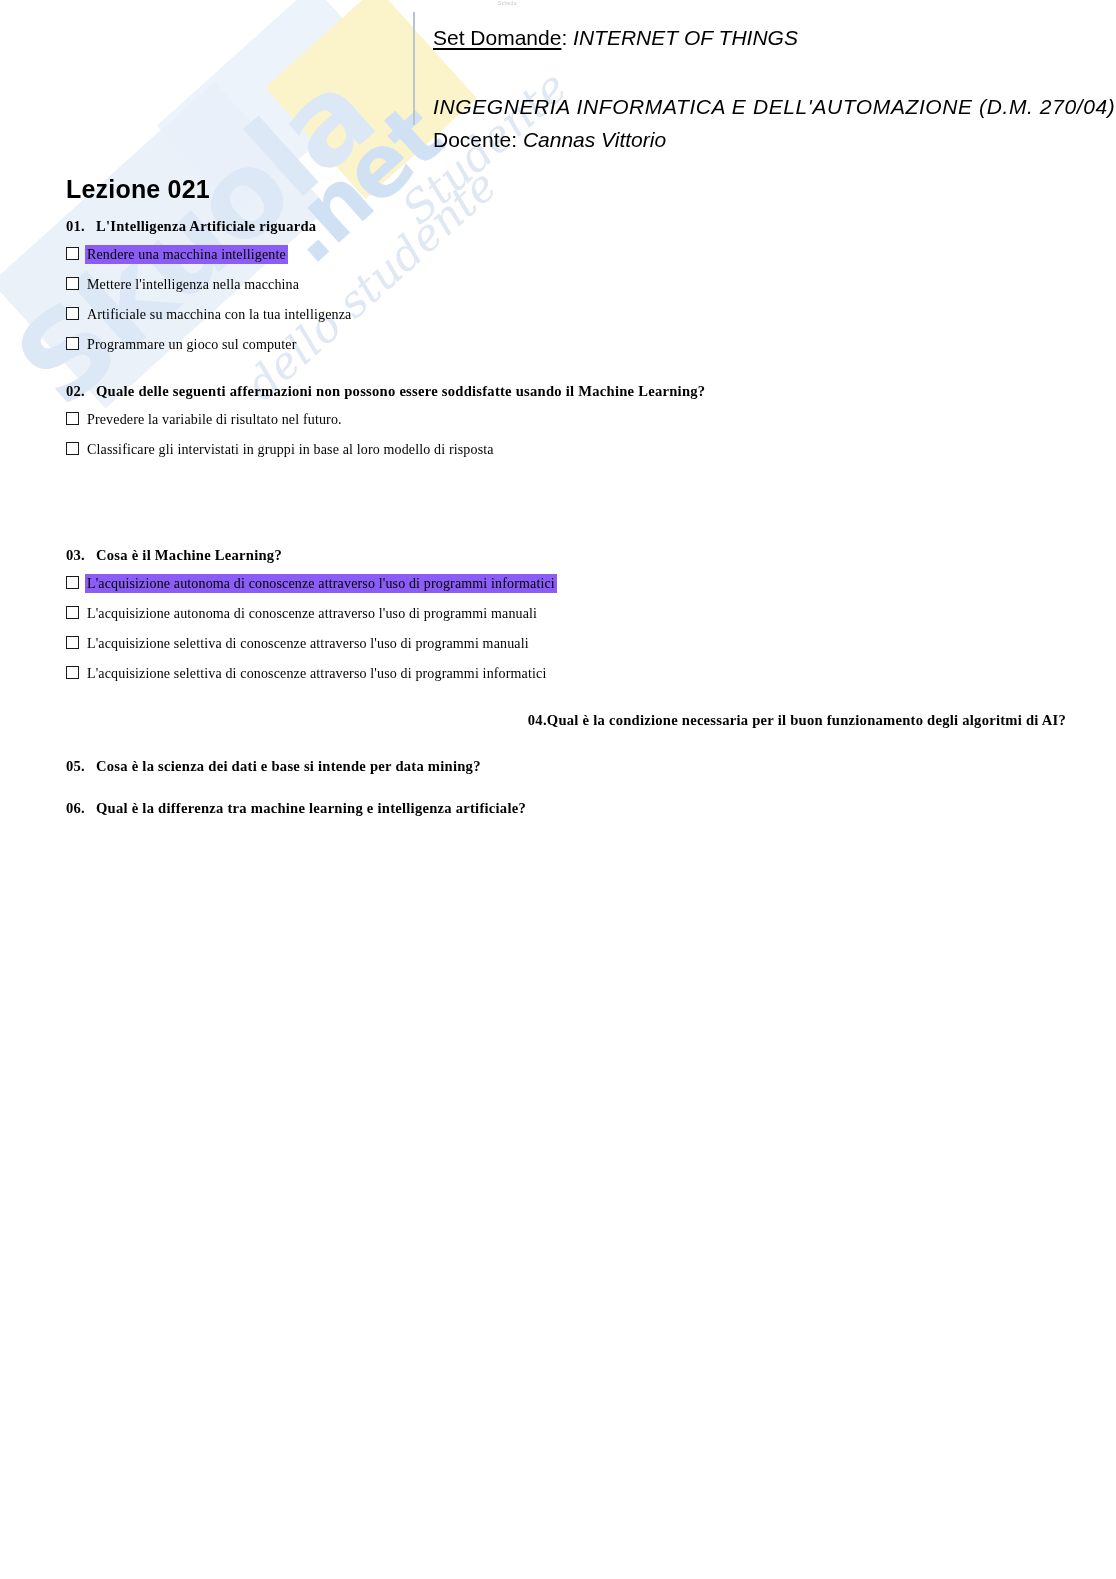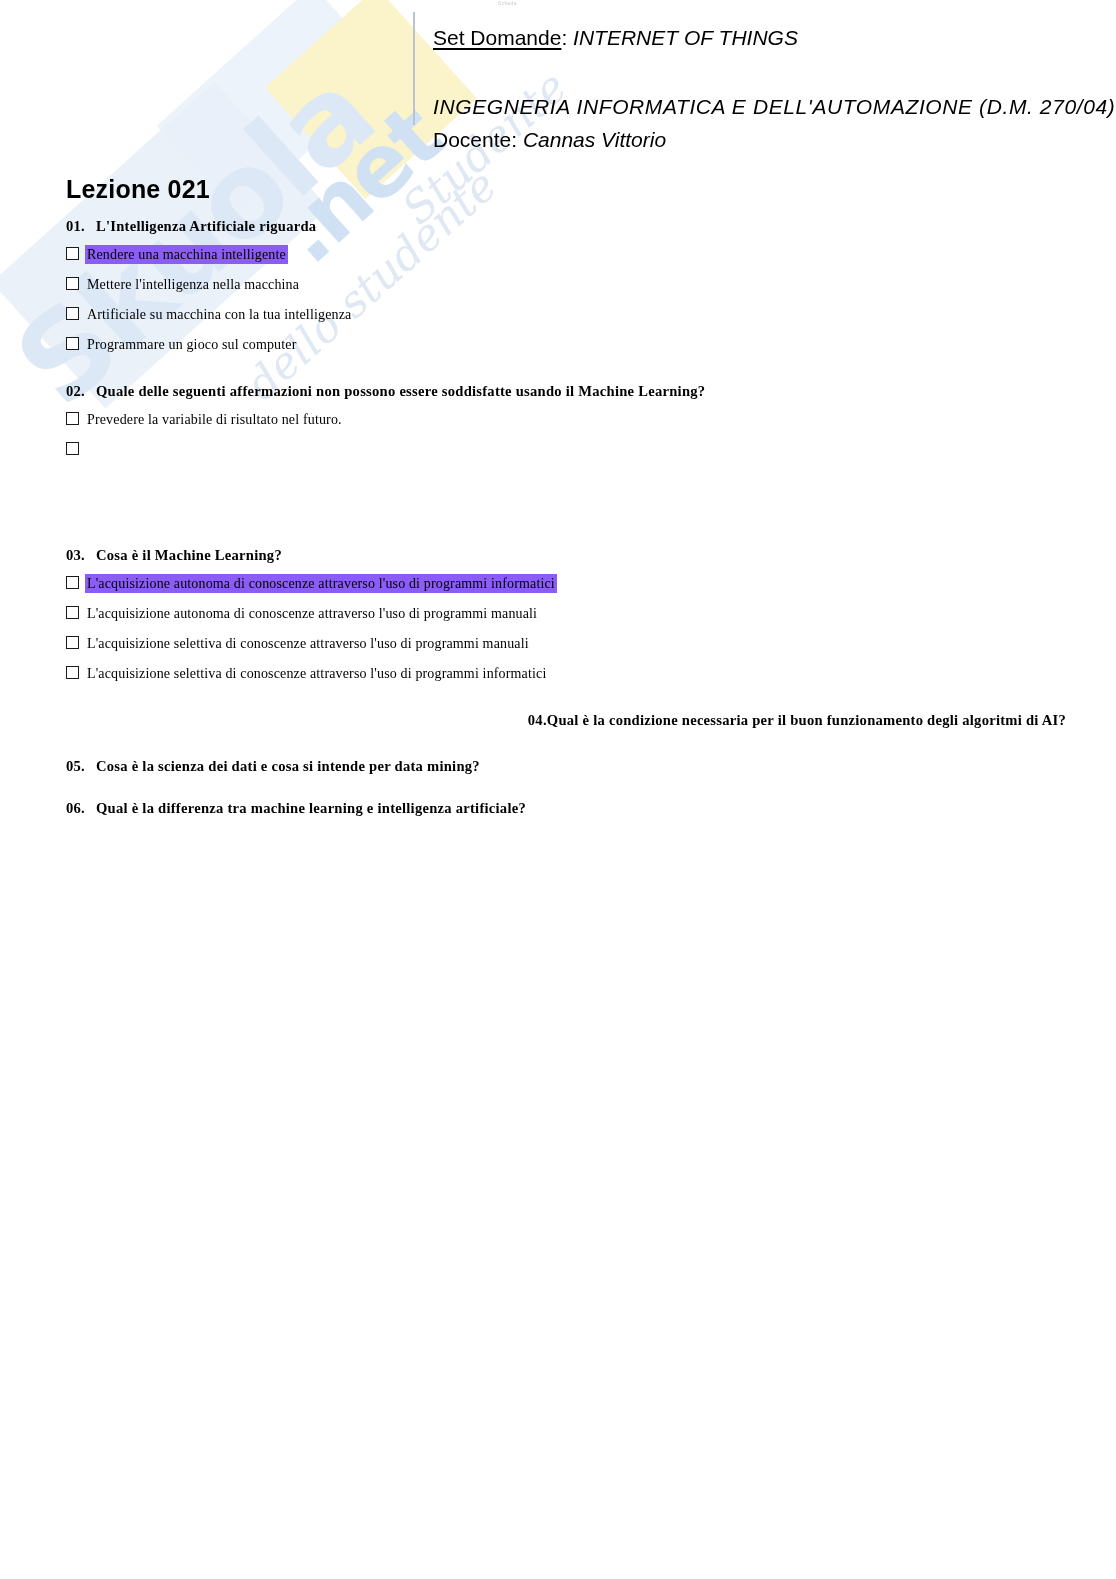--- a/index.html
+++ b/index.html
@@ -269,20 +269,21 @@
       </div>
       <div class="question-block" style="top: 383px;">
         <div class="q-text"><span class="q-num">02.</span><span>Quale delle seguenti affermazioni non possono essere soddisfatte usando il Machine Learning?</span></div>
         <div class="options">
           <div class="option-row">
             <span class="checkbox"></span>
             <span class="option-label">Prevedere la variabile di risultato nel futuro.</span>
           </div>
           <div class="option-row">
             <span class="checkbox"></span>
+            <span class="option-label">Classificare gli intervistati in gruppi in base al loro modello di risposta</span>
           </div>
         </div>
       </div>
       <div class="question-block" style="top: 547px;">
         <div class="q-text"><span class="q-num">03.</span><span>Cosa è il Machine Learning?</span></div>
         <div class="options">
           <div class="option-row">
             <span class="checkbox"></span>
             <span class="option-label hl">L'acquisizione autonoma di conoscenze attraverso l'uso di programmi informatici</span>
           </div>
@@ -297,20 +298,20 @@
           <div class="option-row">
             <span class="checkbox"></span>
             <span class="option-label">L'acquisizione selettiva di conoscenze attraverso l'uso di programmi informatici</span>
           </div>
         </div>
       </div>
       <div class="question-block" style="top: 712px; text-align: right;">
         <div class="q-text"><span class="q-num">04.</span><span>Qual è la condizione necessaria per il buon funzionamento degli algoritmi di AI?</span></div>
       </div>
       <div class="question-block" style="top: 758px;">
-        <div class="q-text"><span class="q-num">05.</span><span>Cosa è la scienza dei dati e cosa si intende per data mining?</span></div>
+        <div class="q-text"><span class="q-num">05.</span><span>Cosa è la scienza dei dati e base si intende per data mining?</span></div>
       </div>
       <div class="question-block" style="top: 800px;">
         <div class="q-text"><span class="q-num">06.</span><span>Qual è la differenza tra machine learning e intelligenza artificiale?</span></div>
       </div>
     </div>
 
 </div>
 
 </body></html>

